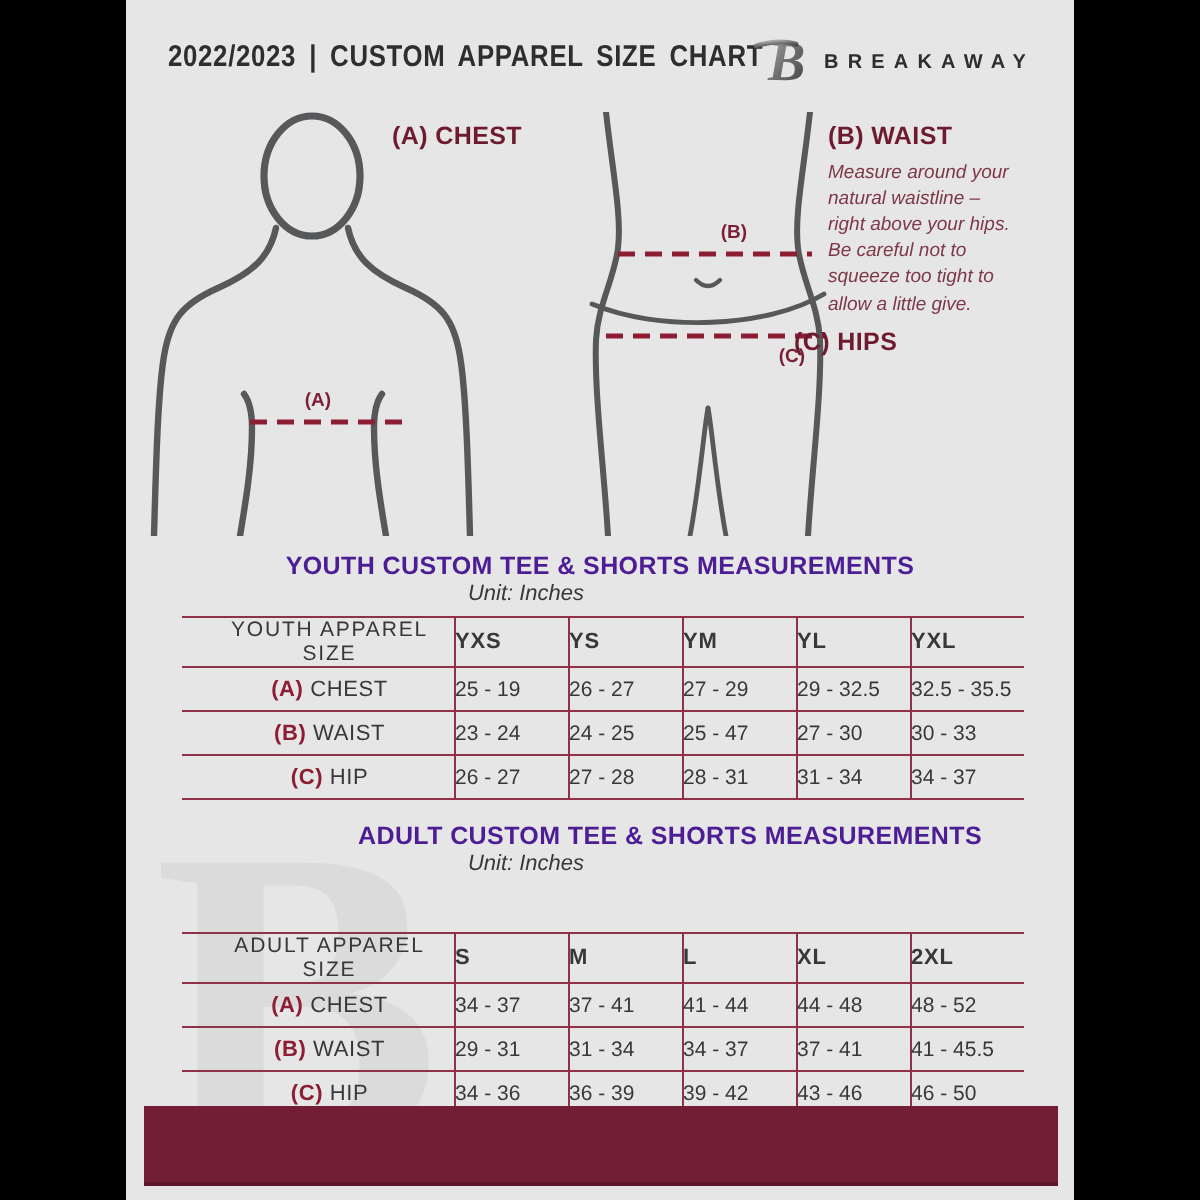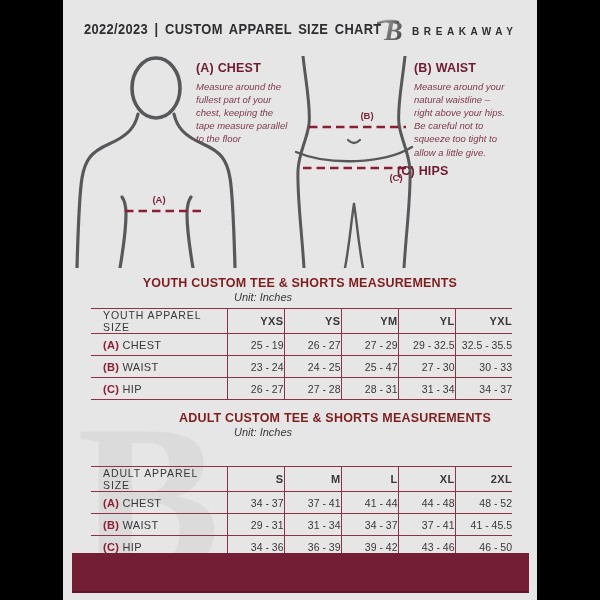--- a/index.html
+++ b/index.html
@@ -29,40 +29,40 @@
   
   .instr { position:absolute; z-index:2; }
   .instr h3 { margin:0 0 5px 0; font-size:12.5px; font-weight:bold; color:#6e1b30; letter-spacing:0.2px; }
   .instr p  { margin:0; font-size:9.5px; font-style:italic; color:#7d3849; line-height:1.38; white-space:pre-line; }
   .instr-chest { left:133px; top:61px;  width:108px; }
   .instr-waist { left:351px; top:61px;  width:118px; }
   .instr-hips  { left:334px; top:164px; width:118px; }
   
   .section-title {
     position:absolute; left:0; width:474px; text-align:center; z-index:2;
-    font-size:12.5px; font-weight:bold; color:#7f1d1d; letter-spacing:0.2px;
+    font-size:12.5px; font-weight:bold; color:#4c1d95; letter-spacing:0.2px;
   }
   .section-unit {
     position:absolute; left:0; width:400px; text-align:center; z-index:2;
     font-size:11px; font-style:italic; color:#393739;
   }
   
   .size-table {
     position:absolute; left:28px; z-index:2;
     border-collapse:collapse; table-layout:fixed; width:421px;
   }
   .size-table col.c-label { width:136px; }
   .size-table col.c-data  { width:57px;  }
   .size-table th, .size-table td {
     border-bottom:1px solid #8e3248; padding:0; height:21px;
-    font-size:10.5px; color:#393739; text-align:right; vertical-align:middle;
+    font-size:10.5px; color:#393739; text-align:left; vertical-align:middle;
   }
   .size-table thead th { border-top:1px solid #8e3248; height:23px; font-weight:bold; font-size:11px; letter-spacing:0.4px; }
   .size-table th + th, .size-table td + td { border-left:1px solid #8e3248; }
-  .size-table .label-col { text-align:left; padding-left:12px; }
+  .size-table .label-col { text-align:center; padding-left:12px; }
   .size-table thead th.label-col { font-weight:normal; font-size:10.5px; letter-spacing:0.9px; }
   .size-table td.label-col { font-size:11px; letter-spacing:0.3px; }
   .row-key { color:#8e1d33; font-weight:bold; }
   
   .footer-bar {
     position:absolute; left:9px; top:553px; width:457px; height:38px;
     background:#731e34; border-bottom:2px solid #5e172a; z-index:3;
   }
   .watermark {
     position:absolute; left:14px; top:392px; z-index:1; line-height:1;
@@ -113,25 +113,20 @@
       <path d="M 65,148 C 67,158 69,185 74,212" stroke-width="2.4"></path>
     </g>
     <path d="M 20,71 L 117,71" stroke="#8b1e33" stroke-width="2.6" stroke-dasharray="8.5 5" fill="none"></path>
     <text x="78" y="63" text-anchor="middle" font-family="'Liberation Sans',sans-serif" font-size="9.5" font-weight="bold" fill="#7b1f35">(B)</text>
     <path d="M 14,112 L 124,112" stroke="#8b1e33" stroke-width="2.6" stroke-dasharray="8.5 5" fill="none"></path>
     <text x="107" y="125" text-anchor="middle" font-family="'Liberation Sans',sans-serif" font-size="9.5" font-weight="bold" fill="#7b1f35">(C)</text>
   </svg>
 
   <div class="instr instr-chest">
     <h3>(A) CHEST</h3>
-    <p>Measure around the
-fullest part of your
-chest, keeping the
-tape measure parallel
-to the floor</p>
   </div>
   <div class="instr instr-waist">
     <h3>(B) WAIST</h3>
     <p>Measure around your
 natural waistline –
 right above your hips.
 Be careful not to
 squeeze too tight to
 allow a little give.</p>
   </div>

